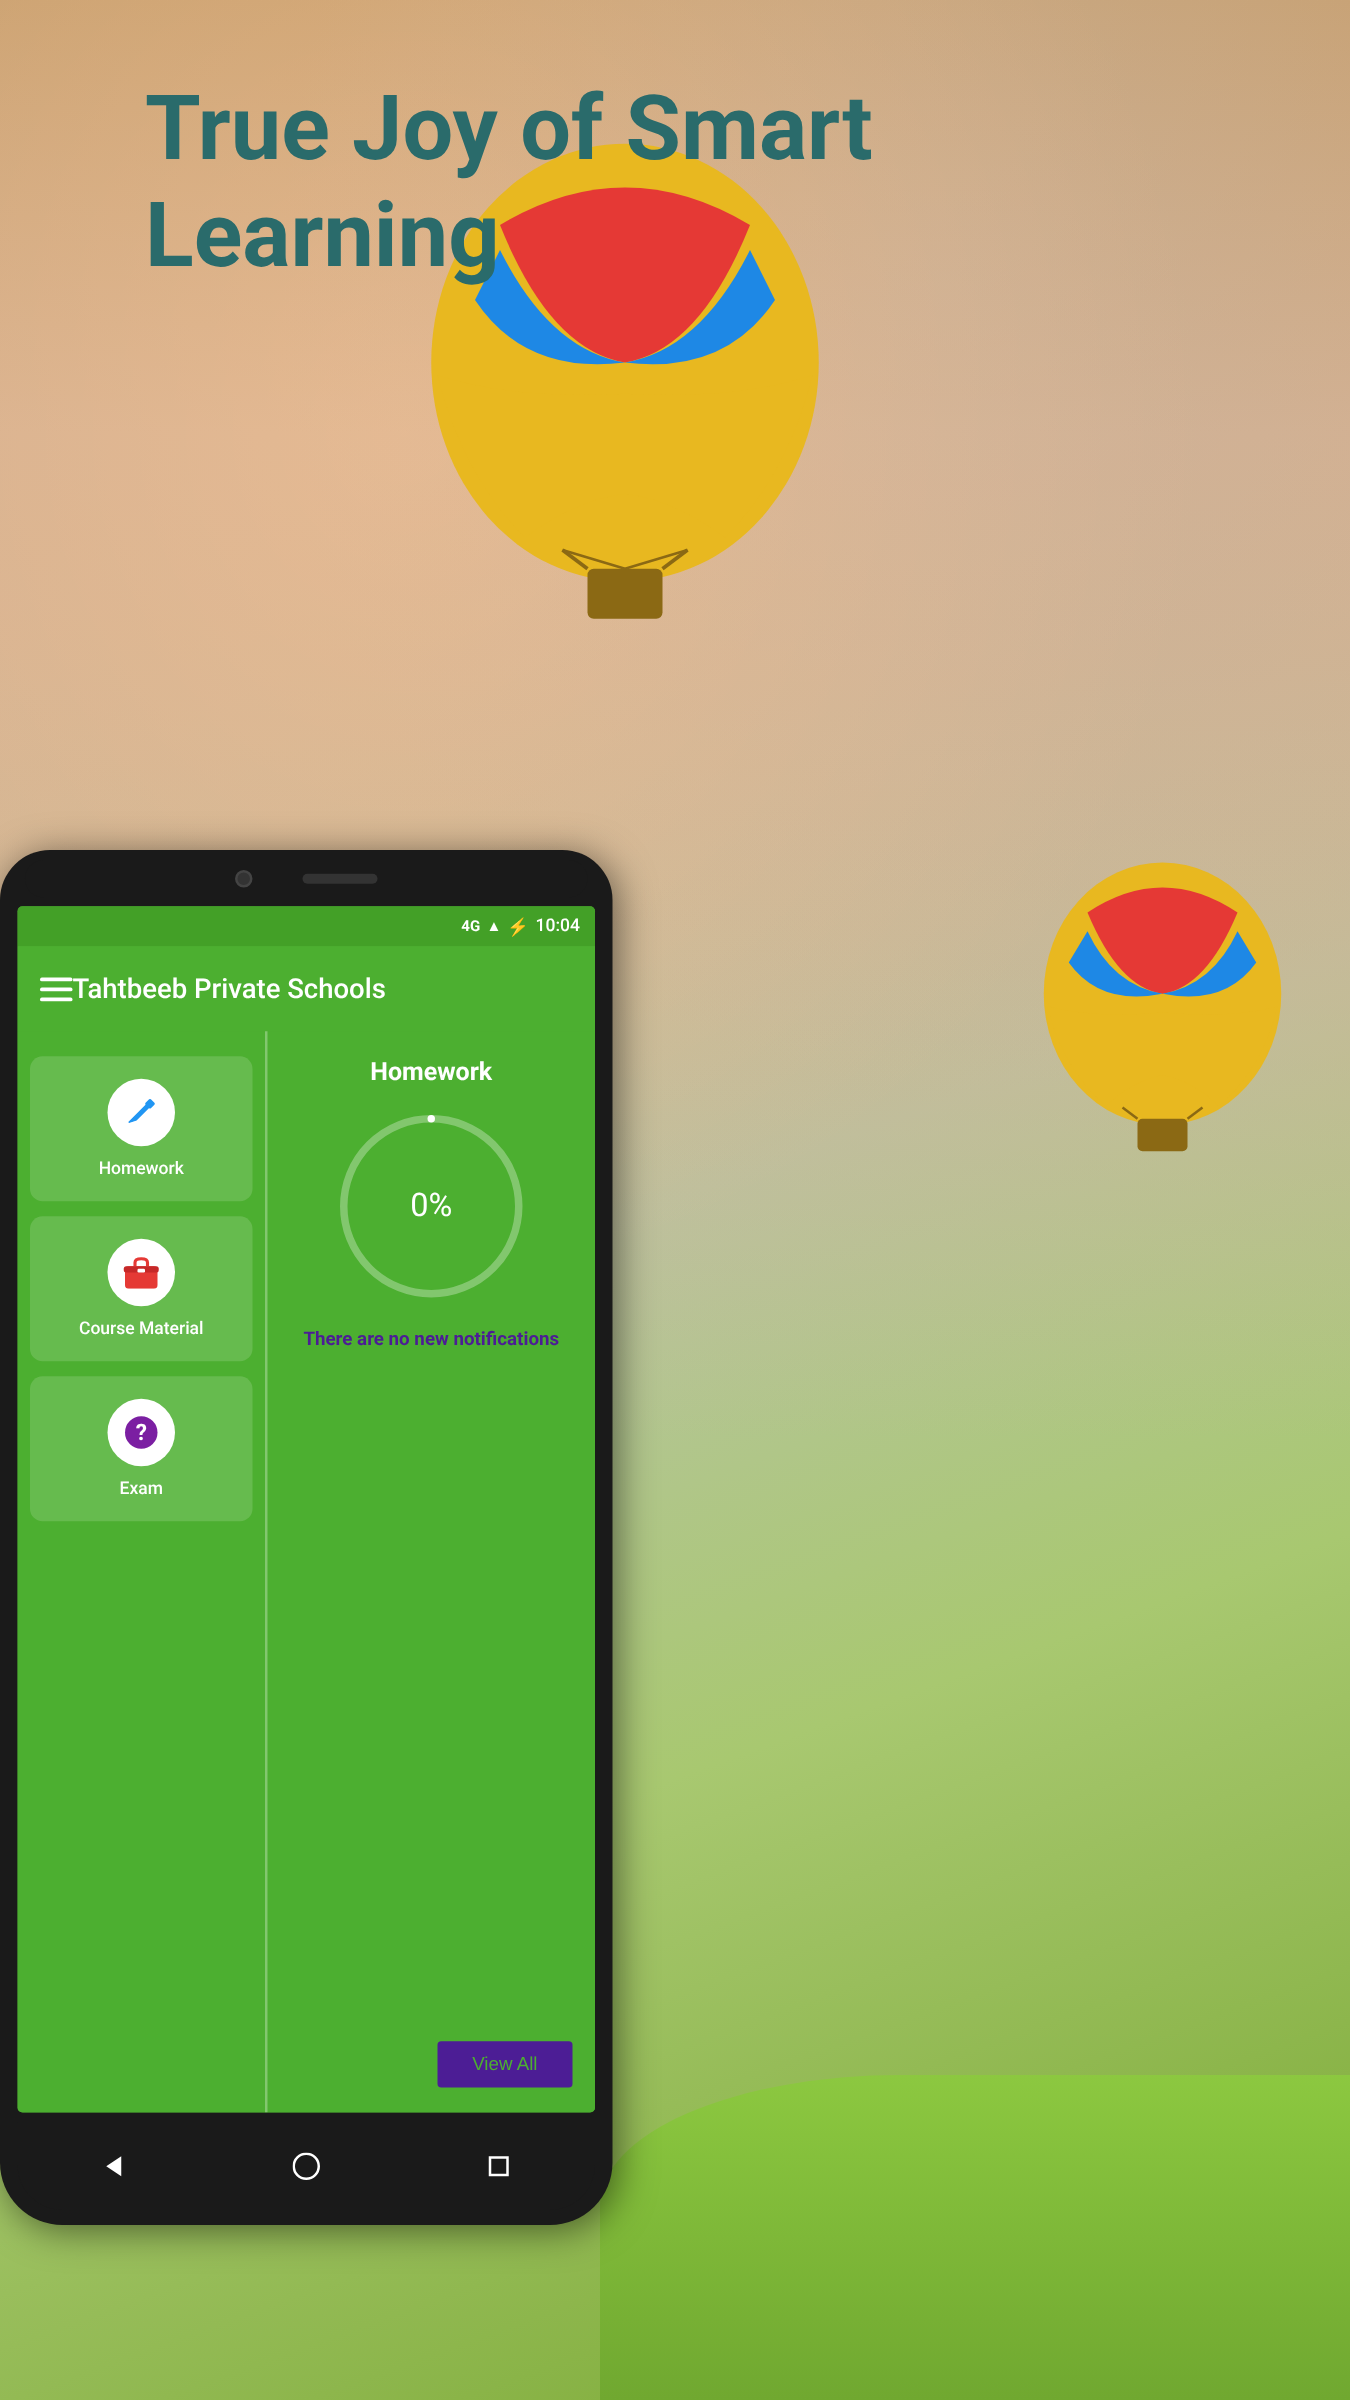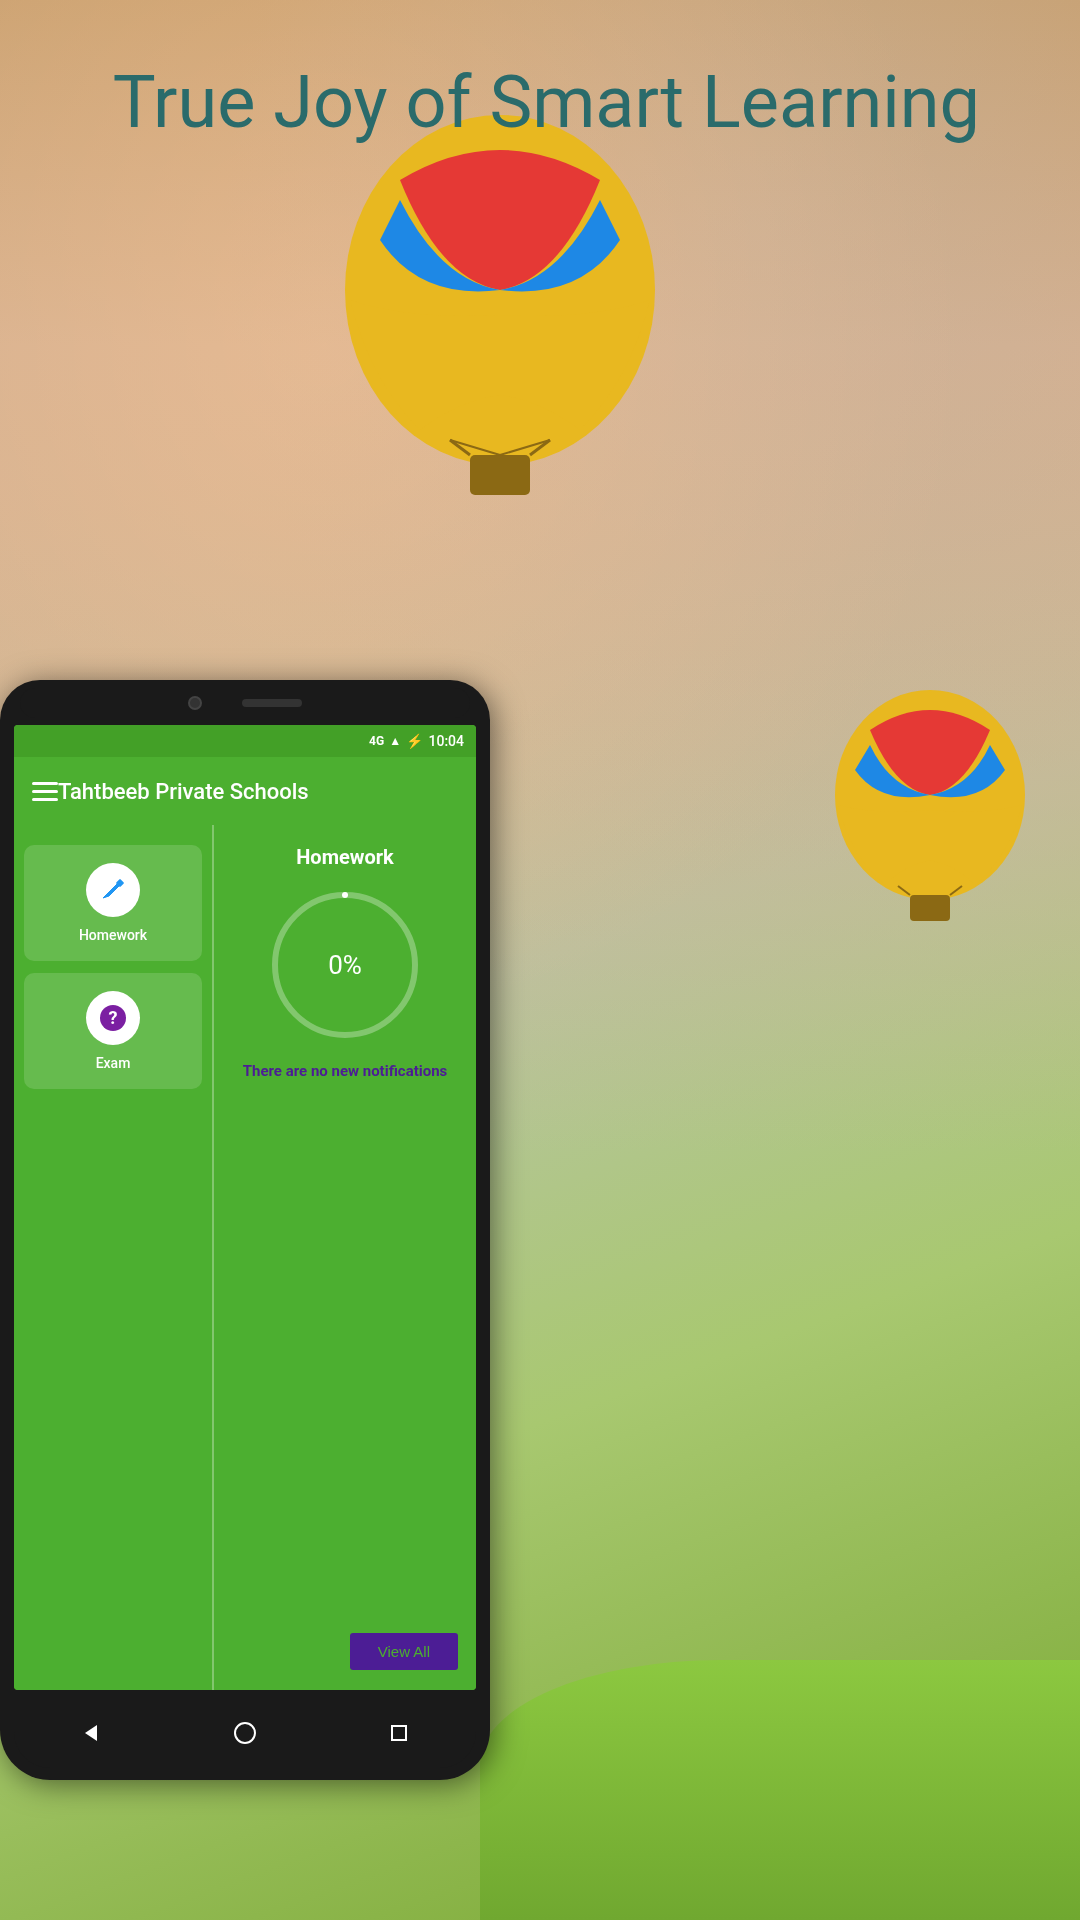--- a/index.html
+++ b/index.html
@@ -35,25 +35,25 @@
       height: 60%;
       background: radial-gradient(ellipse at 30% 30%, rgba(255,200,150,0.4) 0%, transparent 60%),
                   radial-gradient(ellipse at 70% 20%, rgba(200,180,160,0.5) 0%, transparent 50%),
                   linear-gradient(180deg, #c8a070 0%, #d4b090 30%, transparent 100%);
     }
 
     
     .hero-text {
       position: absolute;
       top: 60px;
-      left: 0; right: 0;
-      text-align: right;
+      left: 16px; right: 0;
+      text-align: left;
       color: #2a6b6b;
       font-size: 72px;
-      font-weight: 400;
+      font-weight: 700;
       line-height: 1.2;
       z-index: 10;
       padding: 0 100px;
     }
 
     
     .balloon-large {
       position: absolute;
       top: 100px;
       left: 320px;
@@ -398,20 +398,31 @@
             <div class="nav-item-icon">
               <svg width="28" height="28" viewBox="0 0 28 28">
                 <path d="M4 22 L8 18 L20 6 L22 8 L10 20 Z" fill="#2196f3" stroke="#2196f3" stroke-width="1"></path>
                 <path d="M8 18 L10 20 L4 22 Z" fill="#2196f3"></path>
                 <rect x="18" y="4" width="6" height="6" rx="1" transform="rotate(45 21 7)" fill="#2196f3"></rect>
               </svg>
             </div>
             <span class="nav-item-label">Homework</span>
           </div>
 
+          <div class="nav-item">
+            <div class="nav-item-icon">
+              <svg width="30" height="26" viewBox="0 0 30 26">
+                <rect x="2" y="8" width="26" height="18" rx="3" fill="#e53935"></rect>
+                <path d="M10 8 V5 Q10 2 15 2 Q20 2 20 5 V8" fill="none" stroke="#e53935" stroke-width="2.5"></path>
+                <rect x="1" y="8" width="28" height="5" rx="2" fill="#c62828"></rect>
+                <rect x="12" y="10" width="6" height="3" rx="1" fill="white"></rect>
+              </svg>
+            </div>
+            <span class="nav-item-label">Course Material</span>
+          </div>
 
           <div class="nav-item">
             <div class="nav-item-icon">
               <svg width="28" height="28" viewBox="0 0 28 28">
                 <circle cx="14" cy="14" r="13" fill="#7b1fa2"></circle>
                 <text x="14" y="20" text-anchor="middle" fill="white" font-size="18" font-weight="bold">?</text>
               </svg>
             </div>
             <span class="nav-item-label">Exam</span>
           </div>

